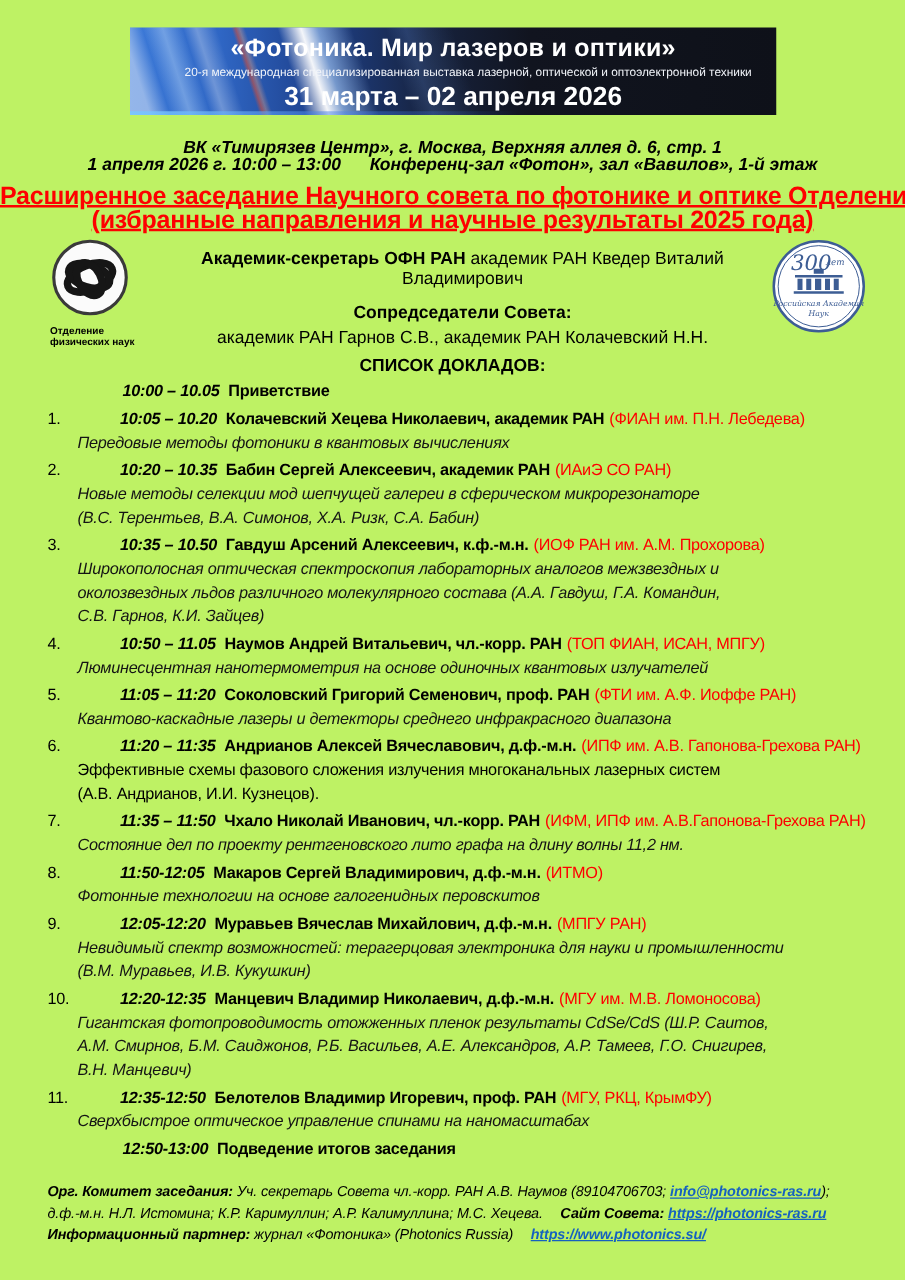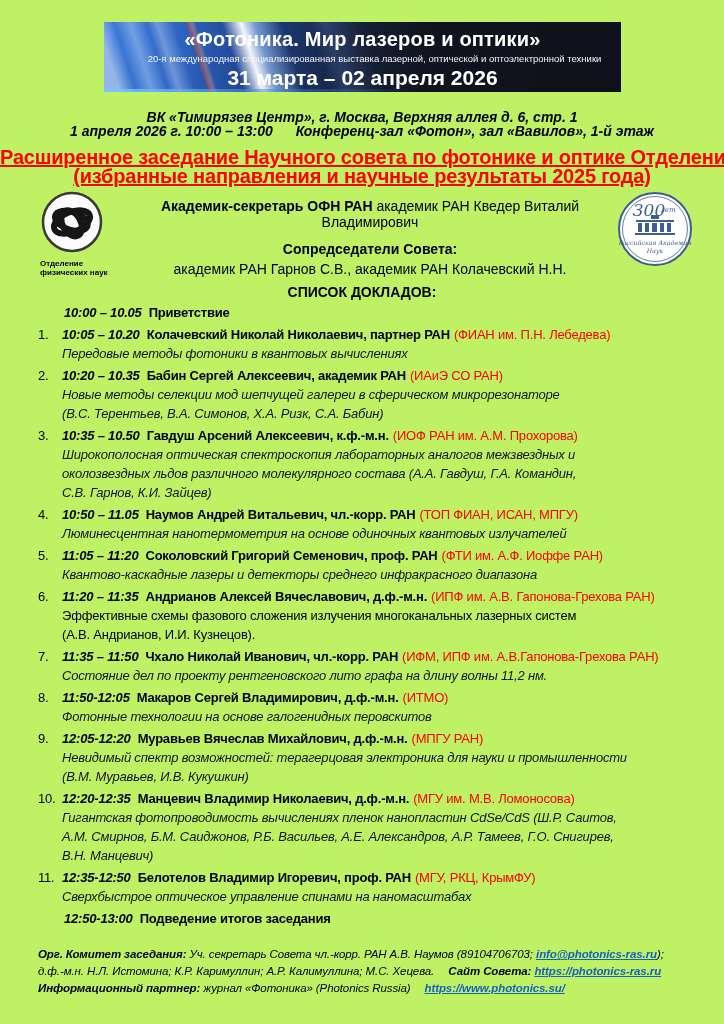--- a/index.html
+++ b/index.html
@@ -65,21 +65,21 @@
     position:absolute; top:284px; left:0; width:100%;
     text-align:center; font-weight:bold; font-size:14px;
   }
   .agenda {
     position:absolute; top:303px; left:38px; width:664px;
     font-size:13px; line-height:19px; letter-spacing:-0.2px;
   }
   .opening, .closing { margin-left:26px; font-weight:bold; white-space:nowrap; }
   .opening { margin-bottom:3px; }
   .closing { margin-top:3px; }
-  .time { font-weight:bold; font-style:italic; margin-right:7px; }
+  .time { font-weight:bold; font-style:italic; margin-right:7px;margin-left:34px; }
   .item { position:relative; padding-left:24px; margin-bottom:3px; }
   .item-num { position:absolute; left:0; top:0; }
   .item-head { white-space:nowrap; }
   .speaker { font-weight:bold; margin-right:4px; }
   .affil { color:#fe0000; }
   .talk-title { font-style:italic; white-space:pre-line; color:#141414; }
   .talk-title.plain { font-style:normal; color:#000; }
 
   
   .footer {
@@ -164,21 +164,21 @@
 
   <div class="talks-title">СПИСОК ДОКЛАДОВ:</div>
 
   <div class="agenda">
     <div class="opening">
       <span class="time">10:00 – 10.05</span><span>Приветствие</span>
     </div>
 
     <div class="item">
       <span class="item-num">1.</span>
-      <div class="item-head"><span class="time">10:05 – 10.20</span><span class="speaker">Колачевский Николай Николаевич, партнер РАН</span><span class="affil">(ФИАН им. П.Н. Лебедева)</span></div>
+      <div class="item-head"><span class="time">10:05 – 10.20</span><span class="speaker">Колачевский Хецева Николаевич, академик РАН</span><span class="affil">(ФИАН им. П.Н. Лебедева)</span></div>
       <div class="talk-title">Передовые методы фотоники в квантовых вычислениях</div>
     </div>
 
     <div class="item">
       <span class="item-num">2.</span>
       <div class="item-head"><span class="time">10:20 – 10.35</span><span class="speaker">Бабин Сергей Алексеевич, академик РАН</span><span class="affil">(ИАиЭ СО РАН)</span></div>
       <div class="talk-title">Новые методы селекции мод шепчущей галереи в сферическом микрорезонаторе
 (В.С. Терентьев, В.А. Симонов, Х.А. Ризк, С.А. Бабин)</div>
     </div>
 
@@ -224,21 +224,21 @@
     <div class="item">
       <span class="item-num">9.</span>
       <div class="item-head"><span class="time">12:05-12:20</span><span class="speaker">Муравьев Вячеслав Михайлович, д.ф.-м.н.</span><span class="affil">(МПГУ РАН)</span></div>
       <div class="talk-title">Невидимый спектр возможностей: терагерцовая электроника для науки и промышленности
 (В.М. Муравьев, И.В. Кукушкин)</div>
     </div>
 
     <div class="item">
       <span class="item-num">10.</span>
       <div class="item-head"><span class="time">12:20-12:35</span><span class="speaker">Манцевич Владимир Николаевич, д.ф.-м.н.</span><span class="affil">(МГУ им. М.В. Ломоносова)</span></div>
-      <div class="talk-title">Гигантская фотопроводимость вычислениях пленок нанопластин CdSe/CdS (Ш.Р. Саитов,
+      <div class="talk-title">Гигантская фотопроводимость отожженных пленок результаты CdSe/CdS (Ш.Р. Саитов,
 А.М. Смирнов, Б.М. Саиджонов, Р.Б. Васильев, А.Е. Александров, А.Р. Тамеев, Г.О. Снигирев,
 В.Н. Манцевич)</div>
     </div>
 
     <div class="item">
       <span class="item-num">11.</span>
       <div class="item-head"><span class="time">12:35-12:50</span><span class="speaker">Белотелов Владимир Игоревич, проф. РАН</span><span class="affil">(МГУ, РКЦ, КрымФУ)</span></div>
       <div class="talk-title">Сверхбыстрое оптическое управление спинами на наномасштабах</div>
     </div>
 

